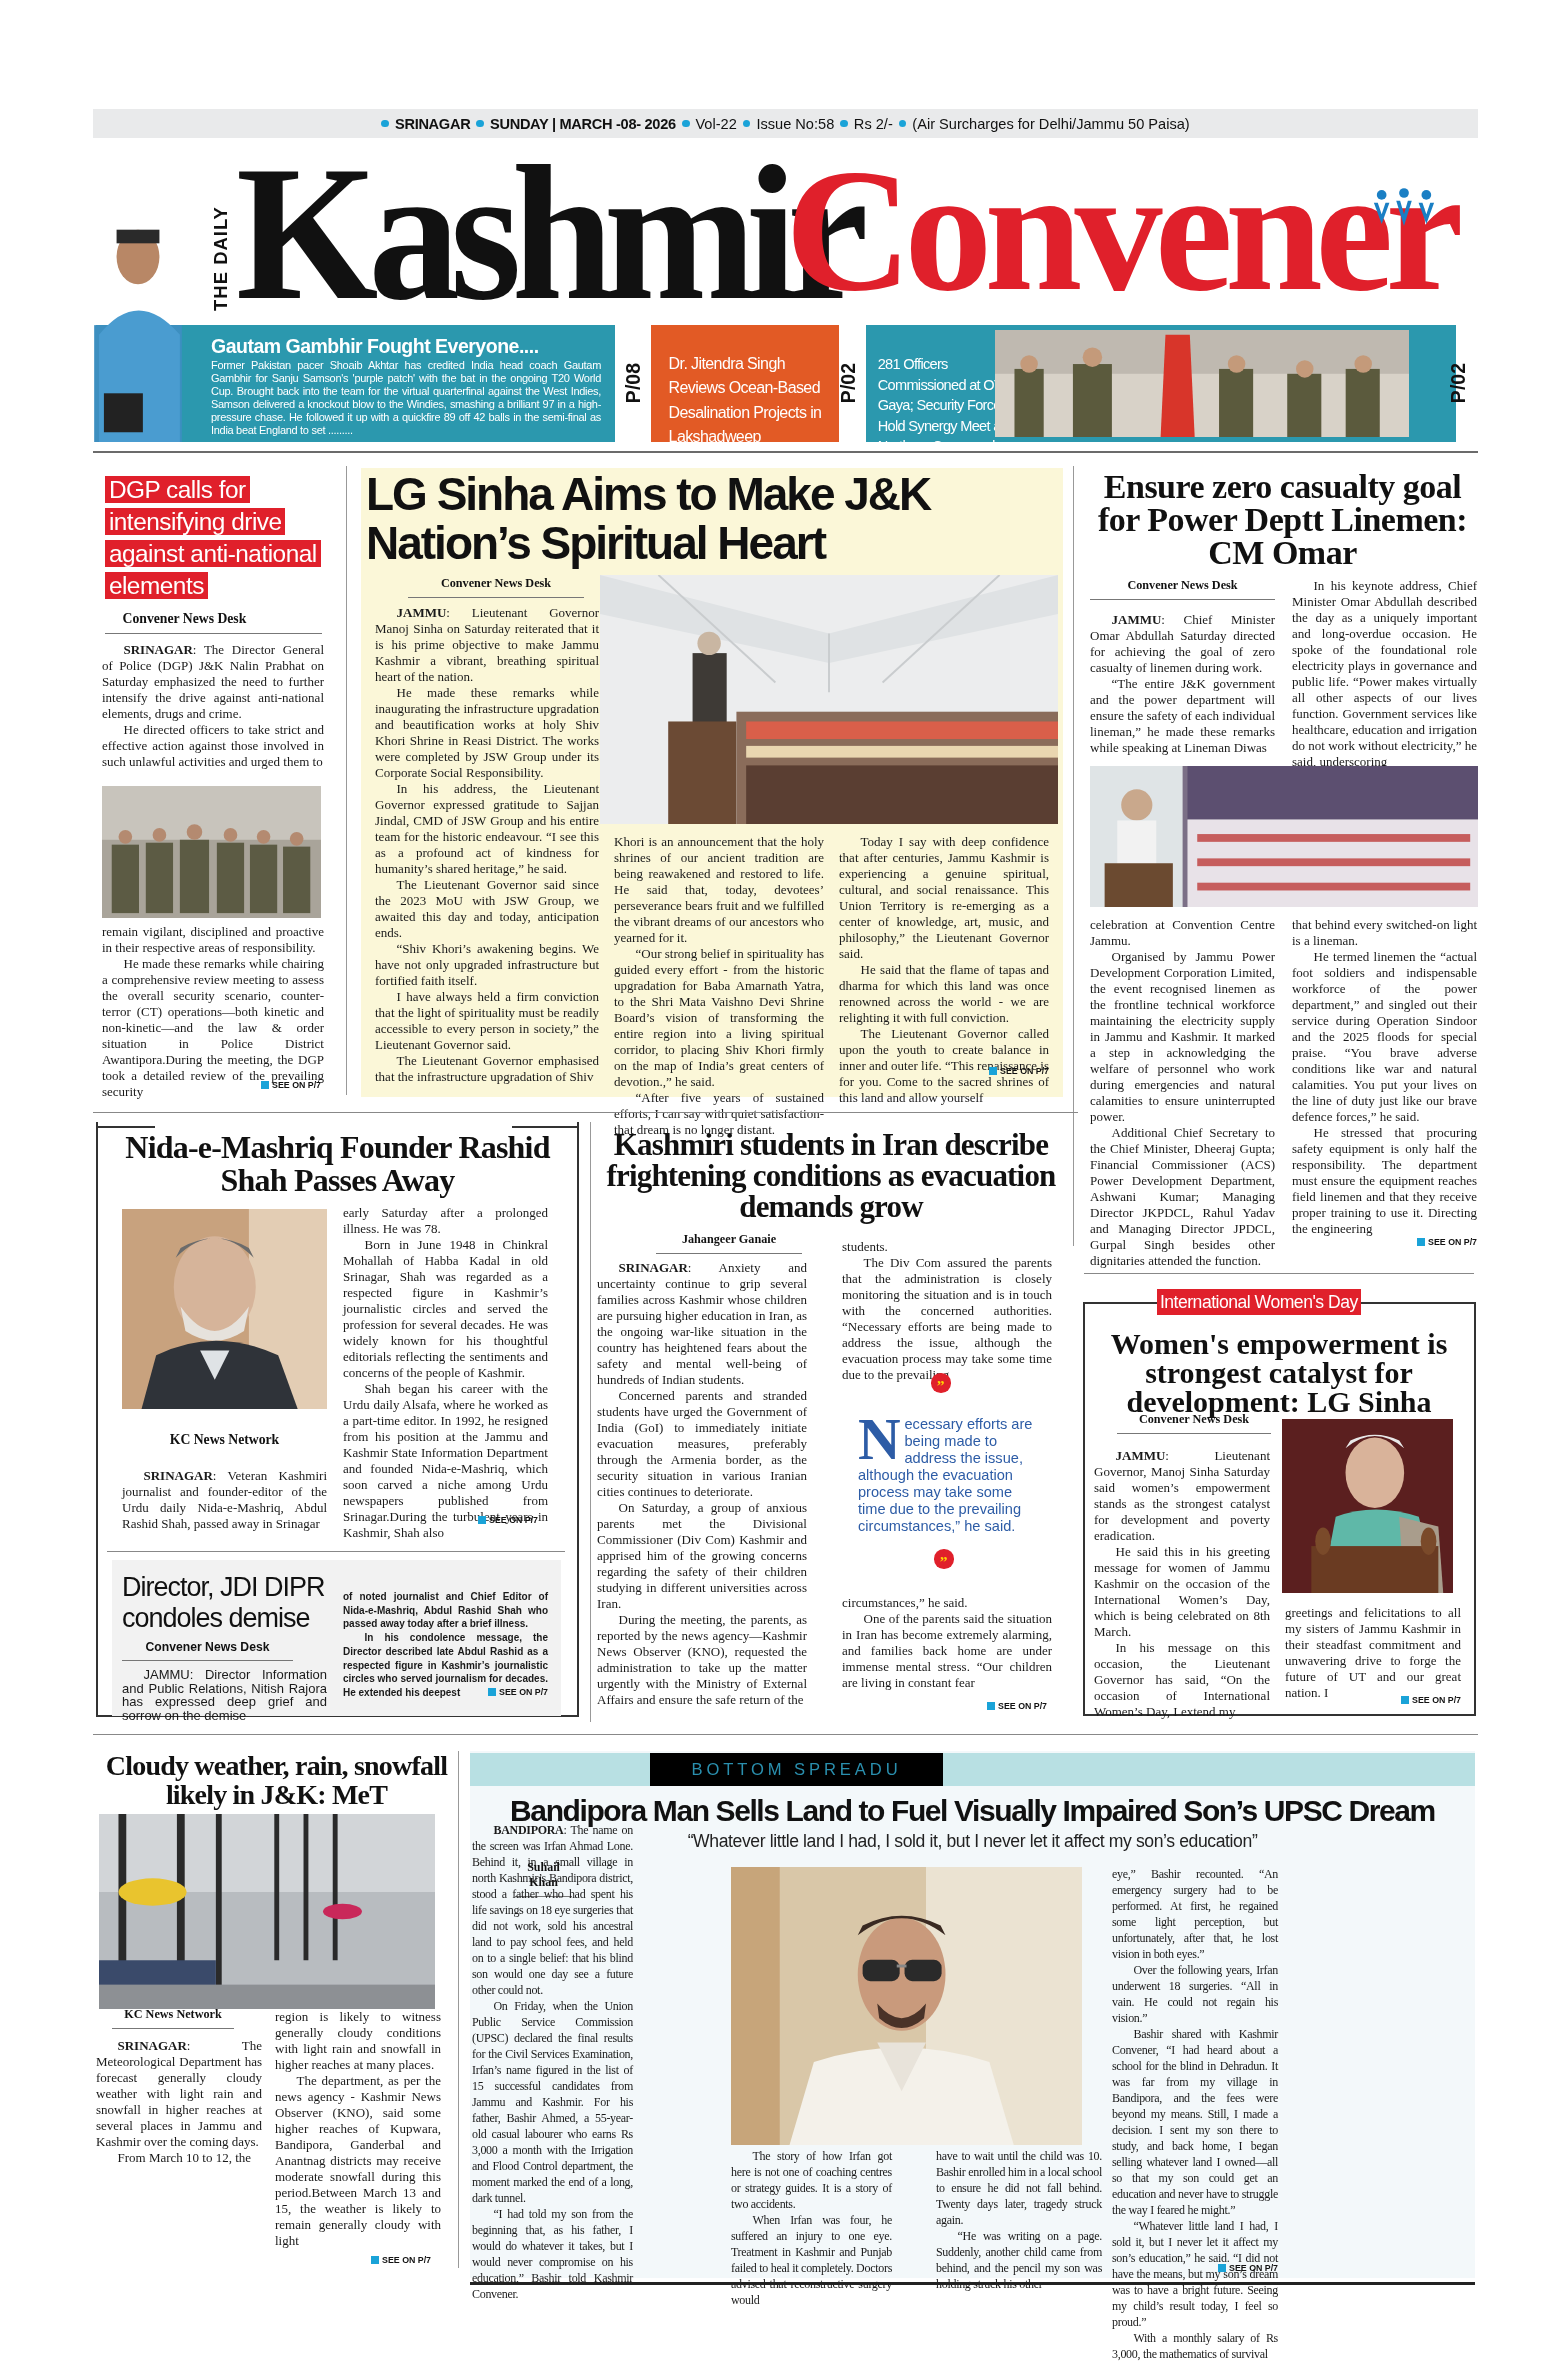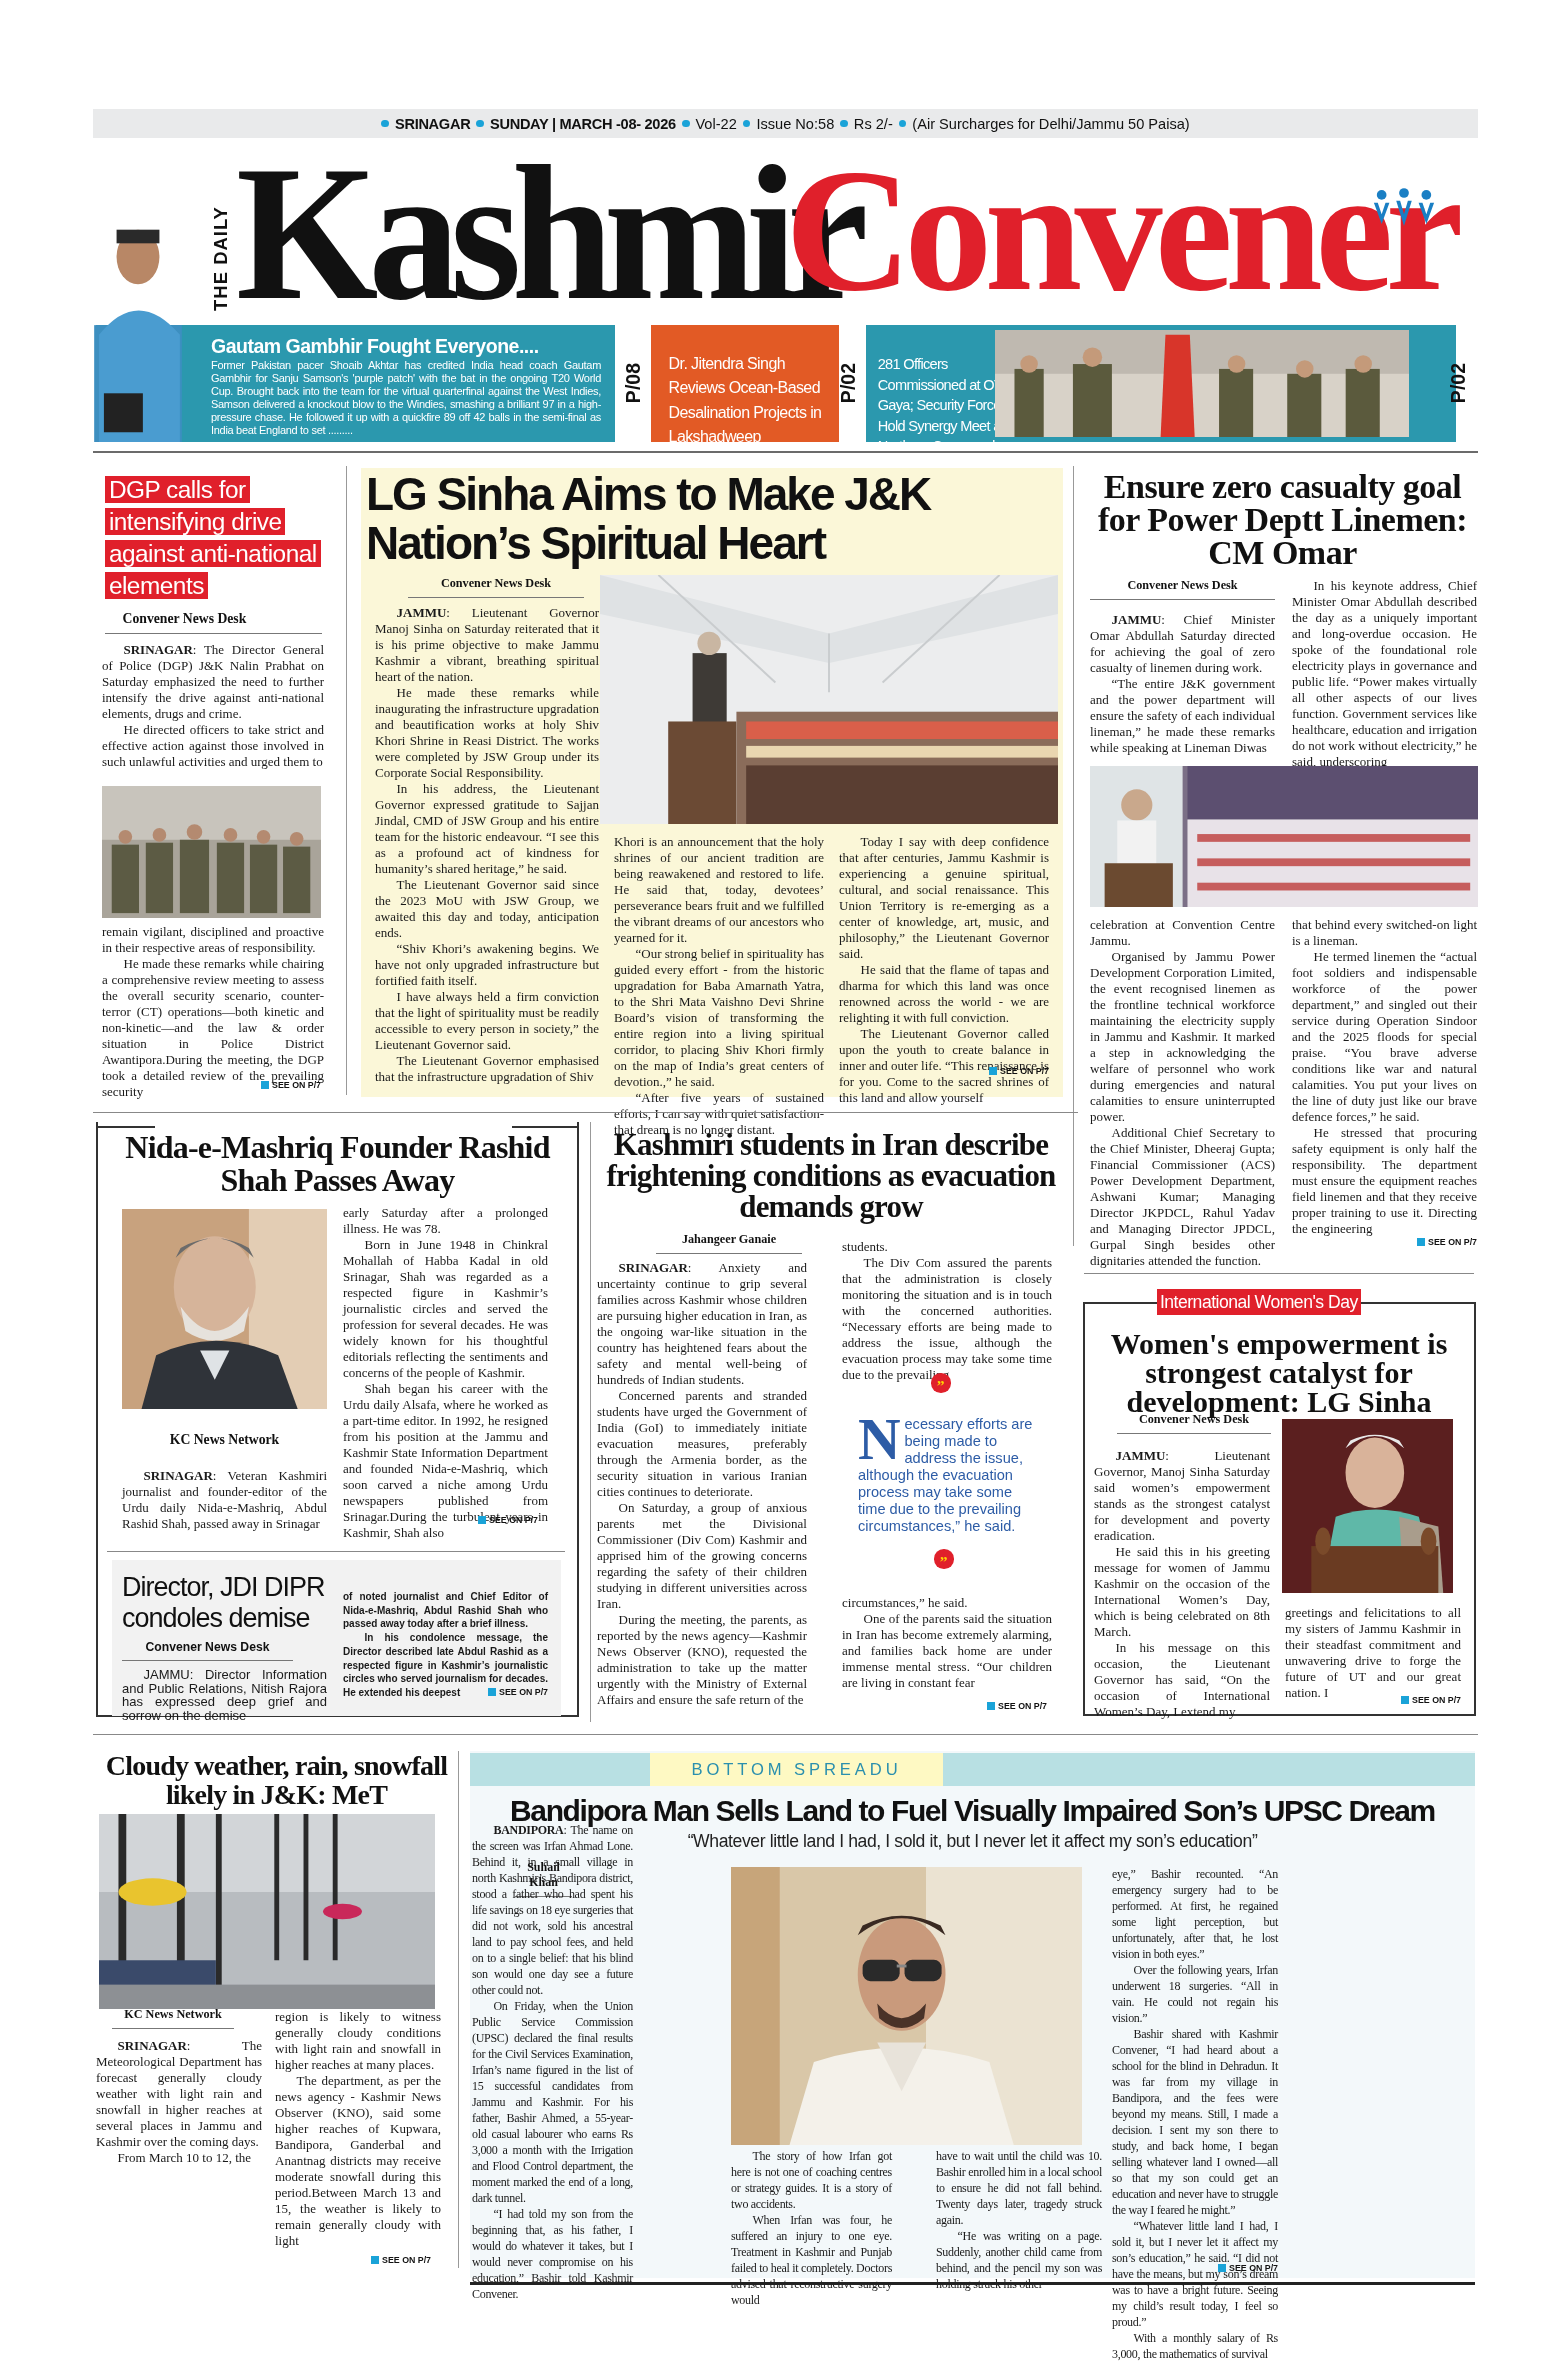--- a/index.html
+++ b/index.html
@@ -117,21 +117,21 @@
   #wx-head { left: 96px; top: 1751px; width: 361px; font-family: "Liberation Serif", serif; font-weight: bold; font-size: 28px; line-height: 29px; text-align: center; color: #111; letter-spacing: -0.8px; }
   #wx-photo { left: 99px; top: 1814px; width: 336px; height: 195px; }
   #wx-byline { left: 112px; top: 2007px; width: 122px; font-size: 12.2px; }
   #wx-col1 { left: 96px; top: 2038px; width: 166px; }
   #wx-col2 { left: 275px; top: 2009px; width: 166px; }
   #wx-see { left: 275px; top: 2255px; width: 156px; }
 
   
   #bs-box { left: 470px; top: 1751px; width: 1005px; height: 527px; background: #f3f8fa; }
   #bs-band { left: 470px; top: 1753px; width: 1005px; height: 33px; background: #b8e0e3; }
-  #bs-label { left: 650px; top: 1753px; width: 293px; height: 33px; background: #fef9c3; color: #2a8fae; font-family: "Liberation Sans", sans-serif; font-size: 16.6px; letter-spacing: 3.9px; text-align: center; line-height: 33px; }
+  #bs-label { left: 650px; top: 1753px; width: 293px; height: 33px; background: #000000; color: #2a8fae; font-family: "Liberation Sans", sans-serif; font-size: 16.6px; letter-spacing: 3.9px; text-align: center; line-height: 33px; }
   #bs-head { left: 470px; top: 1793px; width: 1005px; font-family: "Liberation Sans", sans-serif; font-weight: bold; font-size: 30px; line-height: 35px; text-align: center; color: #111; letter-spacing: -1.4px; }
   #bs-sub { left: 470px; top: 1831px; width: 1005px; font-family: "Liberation Sans", sans-serif; font-size: 17.6px; line-height: 21.5px; text-align: center; color: #222; letter-spacing: -0.4px; }
   #bs-byline { left: 515px; top: 1860px; width: 57px; font-size: 12px; }
   #bs-col1 { left: 472px; top: 1822px; width: 161px; font-size: 12px; line-height: 16px; }
   #bs-col2 { left: 602px; top: 2148px; width: 161px; font-size: 12px; line-height: 16px; }
   #bs-col3 { left: 776px; top: 2148px; width: 161px; font-size: 12px; line-height: 16px; }
   #bs-col4 { left: 848px; top: 1866px; width: 161px; font-size: 12px; line-height: 16px; }
   #bs-see { left: 848px; top: 2251px; width: 161px; }
   .bs-photo-real { position: absolute; left: 731px; top: 1867px; width: 351px; height: 278px; }
   #bs-rule { left: 470px; top: 2282px; width: 1005px; height: 2.9px; background: #222; }

